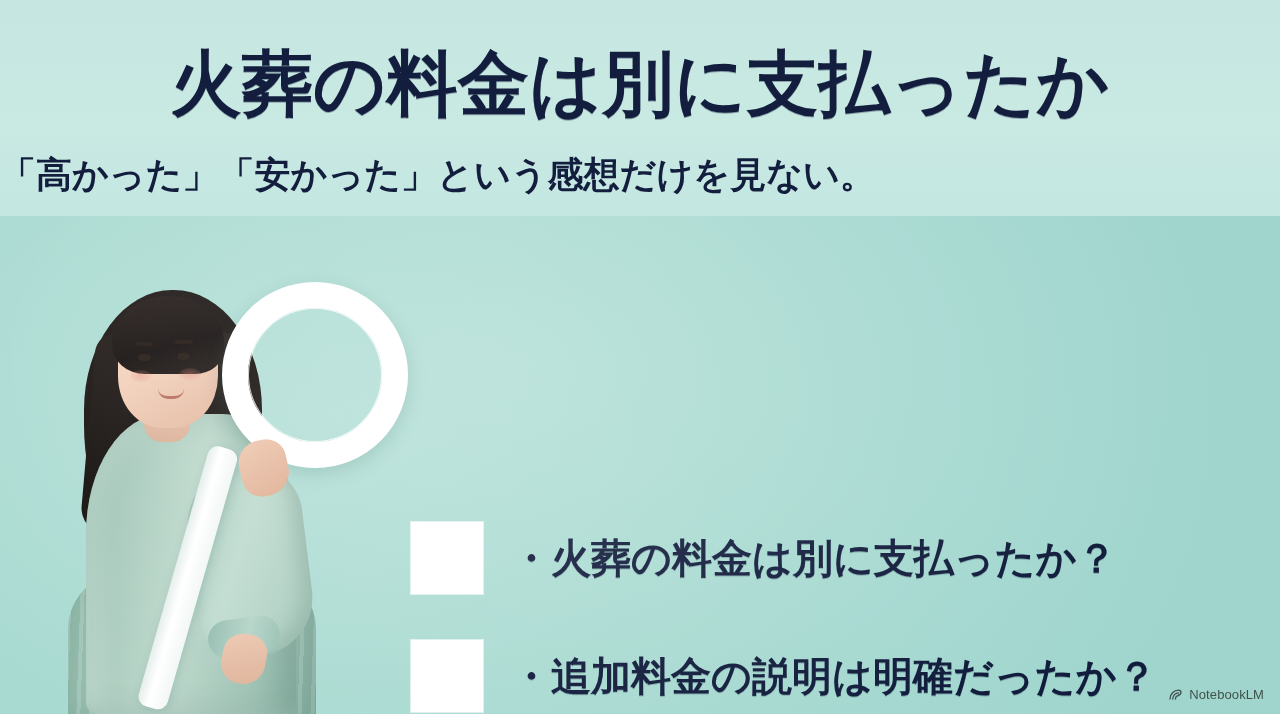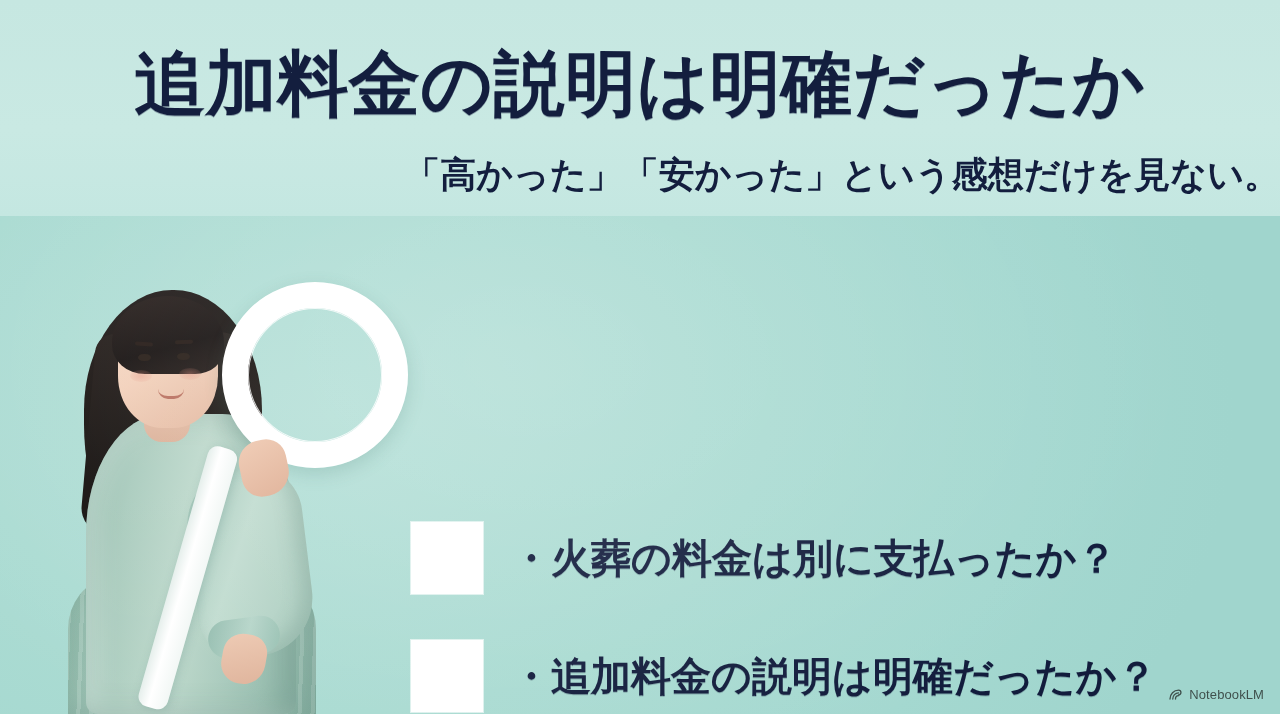--- a/index.html
+++ b/index.html
@@ -40,21 +40,21 @@
     font-weight: 800;
     letter-spacing: 0.5px;
     white-space: nowrap;
     text-shadow: 0 1px 0 rgba(19,30,62,0.35);
   }
 
   .subtitle {
     position: absolute;
     left: 0; top: 157px;
     width: 1280px;
-    text-align: right;
+    text-align: left;
     color: #131e3e;
     font-size: 36px;
     line-height: 1.0;
     font-weight: 700;
     letter-spacing: 0px;
     white-space: nowrap;
   }
 
   
   .photo-region {
@@ -335,21 +335,21 @@
     font-family: "Liberation Sans", sans-serif;
   }
   .wm-icon { width: 15px; height: 15px; display: block; }
 </style>
 </head>
 <body>
 
 <div class="slide">
 
   <div class="header-band">
-    <div class="title">追加料金の説明は明確だったか</div>
+    <div class="title">火葬の料金は別に支払ったか</div>
     <div class="subtitle">「高かった」「安かった」という感想だけを見ない。</div>
   </div>
 
   <div class="photo-region">
 
     <div class="model">
       <div class="hair-back"></div>
       <div class="hair-strand-l"></div>
       <div class="hair-strand-r"></div>
 

